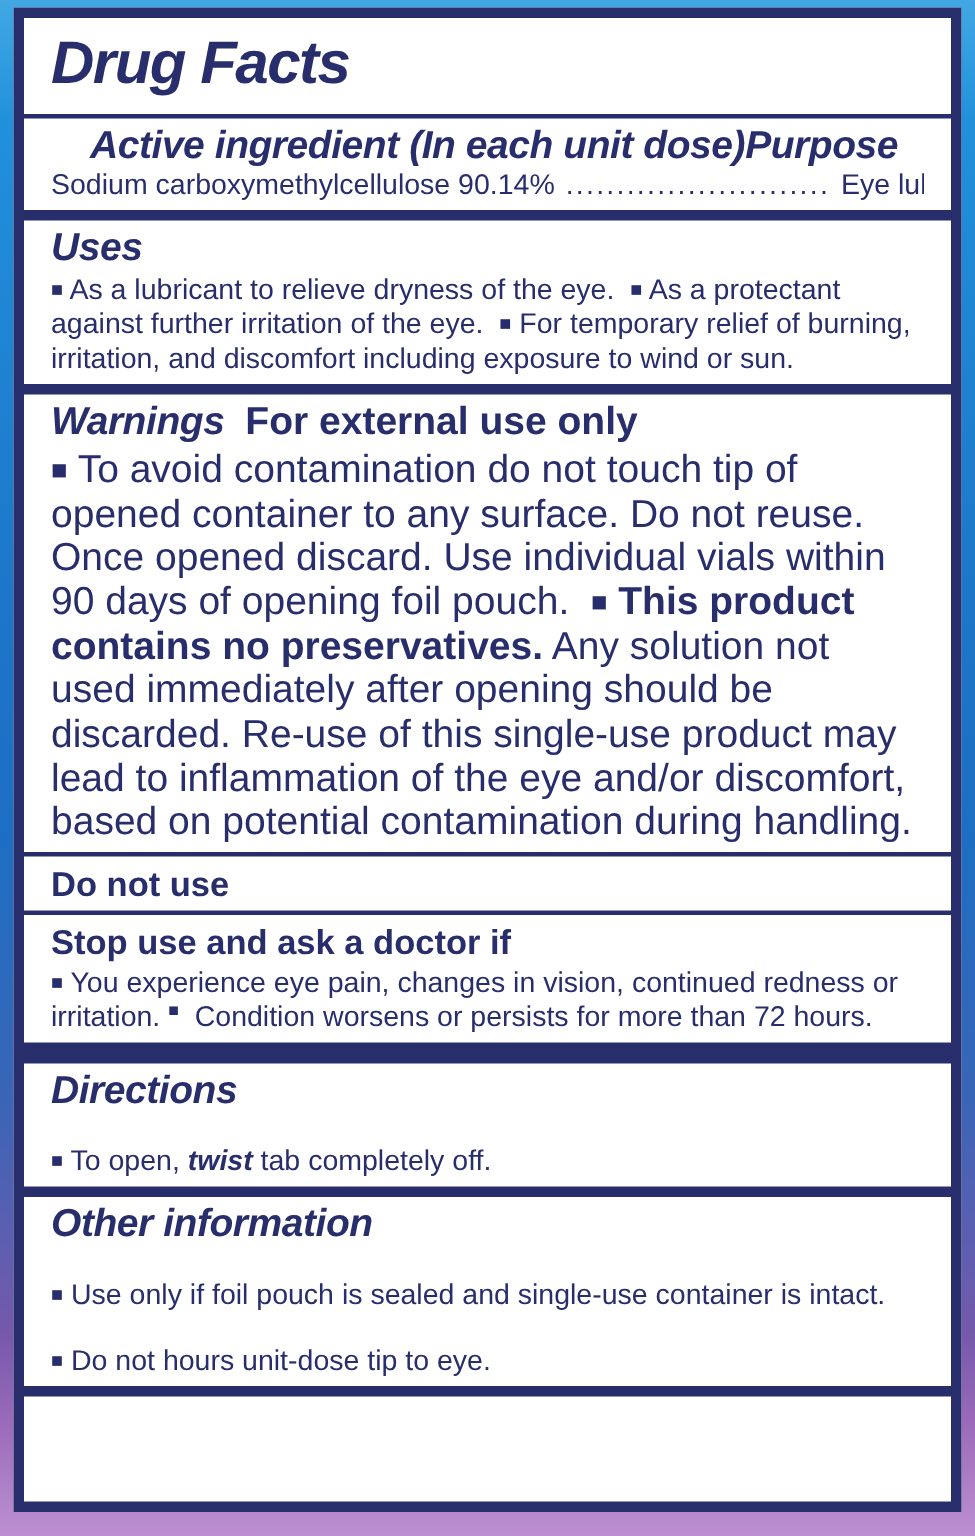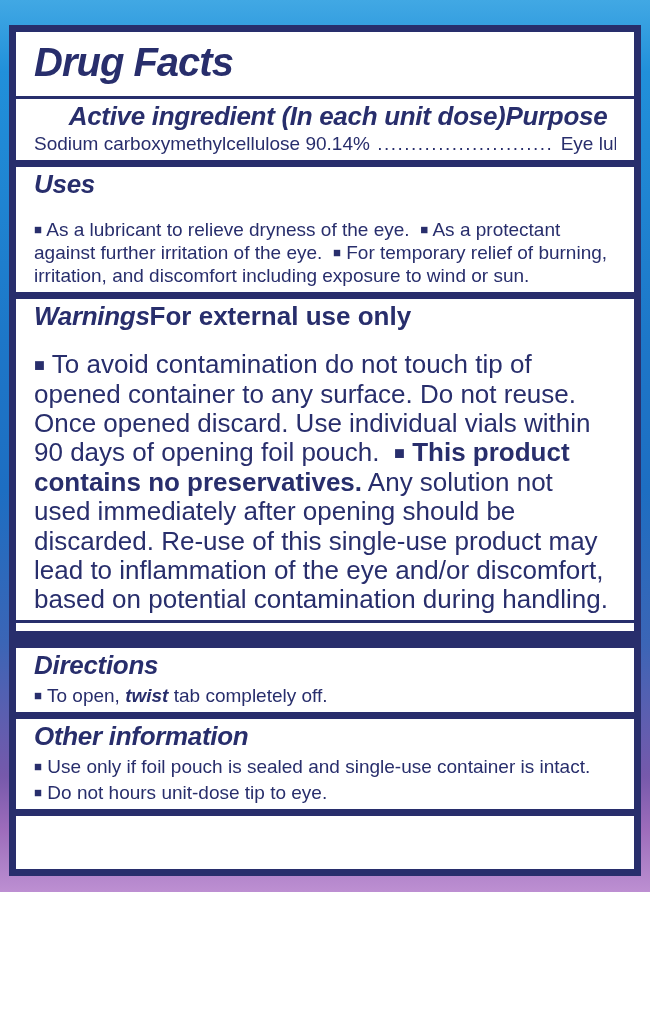--- a/index.html
+++ b/index.html
@@ -1,21 +1,21 @@
 <!DOCTYPE html>
 <html><head>
 <meta charset="utf-8">
 <style>
   * { margin:0; padding:0; box-sizing:border-box; }
   html,body { width:650px; }
   body { font-family:"Liberation Sans", sans-serif; background:#fff; }
 
   .frame {
-    width:650px; height:892px;
-    padding:25px 9px 16px 9px;
+    width:650px; height:1024px;
+    padding:5px 9px 16px 9px;
     background:linear-gradient(180deg,
       #41a8e4 0%, #2190da 8%, #1d77c8 38%, #1d6ec2 55%,
       #3b65b6 72%, #7659ab 87%, #9d6cbb 93%, #a97cc4 96%, #bd8fd2 100%);
   }
   .panel {
     width:100%; height:100%;
     background:#ffffff;
     border:7px solid #282e6c;
     color:#282e6c;
     display:flex; flex-direction:column;
@@ -27,37 +27,37 @@
 
   .title {
     font-size:40px; font-weight:bold; font-style:italic;
     letter-spacing:-1px; padding:4px 0 6px 0; line-height:1.15;
   }
   .h2 { font-size:26px; font-weight:bold; font-style:italic; letter-spacing:-0.3px; line-height:1.15; }
   .h2b { font-size:26px; font-weight:bold; line-height:1.15; }
   .h3 { font-size:23px; font-weight:bold; line-height:1.15; padding-top:2px; }
   .txt { font-size:19px; line-height:1.22; }
   .warn-txt { font-size:26px; line-height:1.13; }
-  .row-between { display:flex; justify-content:center; align-items:baseline;margin-left:26px; }
-  .hrow .h2b { }
+  .row-between { display:flex; justify-content:flex-start; align-items:baseline;margin-left:26px; }
+  .hrow .h2b { margin-left:14px; }
 
   .sq { font-size:0.70em; vertical-align:2px; }
   .raised { vertical-align:0.55em; font-size:0.62em; }
   b .sq { font-weight:bold; }
 
   .ai-line { white-space:nowrap; overflow:hidden; }
   .dots { letter-spacing:1.5px; margin:0 2px; }
 
-  .li { font-size:19px; line-height:1.22; margin-top:3px; }
+  .li { font-size:19px; line-height:1.22; margin-top:21px; }
   .emph { font-weight:bold; font-style:italic; }
 
   .keep-txt { font-size:19px; line-height:1.25; padding-top:8px; padding-bottom:4px; }
   .keep-bold { font-size:21.5px; font-weight:bold; }
 
-  p { margin-top:18px; }
+  p { margin-top:2px; }
 </style>
 </head>
 <body>
 
 <div class="frame">
   <div class="panel">
 
     <div class="sec">
       <div class="title">Drug Facts</div>
     </div>
@@ -78,23 +78,28 @@
     </div>
     <div class="rule"></div>
 
     <div class="sec">
       <div class="hrow"><span class="h2">Warnings</span><span class="h2b">For external use only</span></div>
       <p class="warn-txt"><span class="sq">■</span> <span>To avoid contamination do not touch tip of opened container to any surface. Do not reuse. Once opened discard. Use individual vials within 90 days of opening foil pouch.</span>&nbsp; <b><span class="sq">■</span> <span>This product contains no preservatives.</span></b> <span>Any solution not used immediately after opening should be discarded. Re-use of this single-use product may lead to inflammation of the eye and/or discomfort, based on potential contamination during handling.</span></p>
     </div>
     <div class="rule-thin"></div>
 
     <div class="sec">
+      <div class="h3">Do not use</div>
     </div>
     <div class="rule-thin"></div>
 
+    <div class="sec">
+      <div class="h3">Stop use and ask a doctor if</div>
+      <p class="txt"><span class="sq">■</span> <span>You experience eye pain, changes in vision, continued redness or irritation.</span> <span class="sq raised">■</span>&nbsp; <span>Condition worsens or persists for more than 72 hours.</span></p>
+    </div>
     <div class="rule"></div>
 
     <div class="rule"></div>
 
     <div class="sec">
       <div class="h2">Directions</div>
       <div class="li"><span class="sq">■</span> <span>To open,</span> <span class="emph">twist</span> <span>tab completely off.</span></div>
     </div>
     <div class="rule"></div>
 

